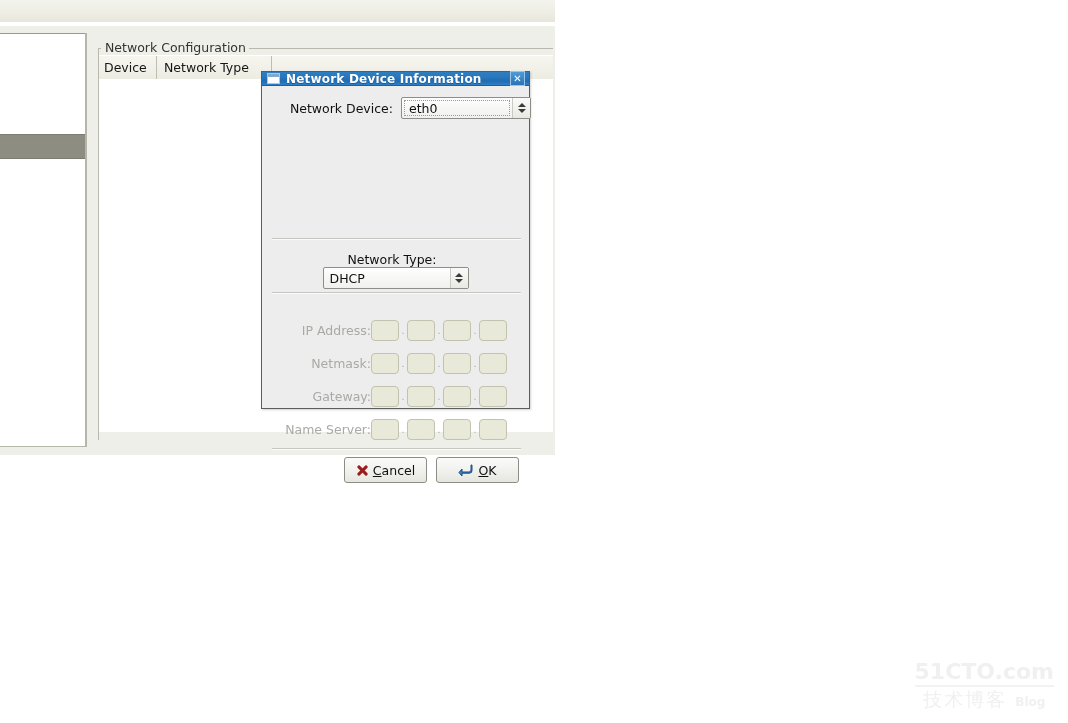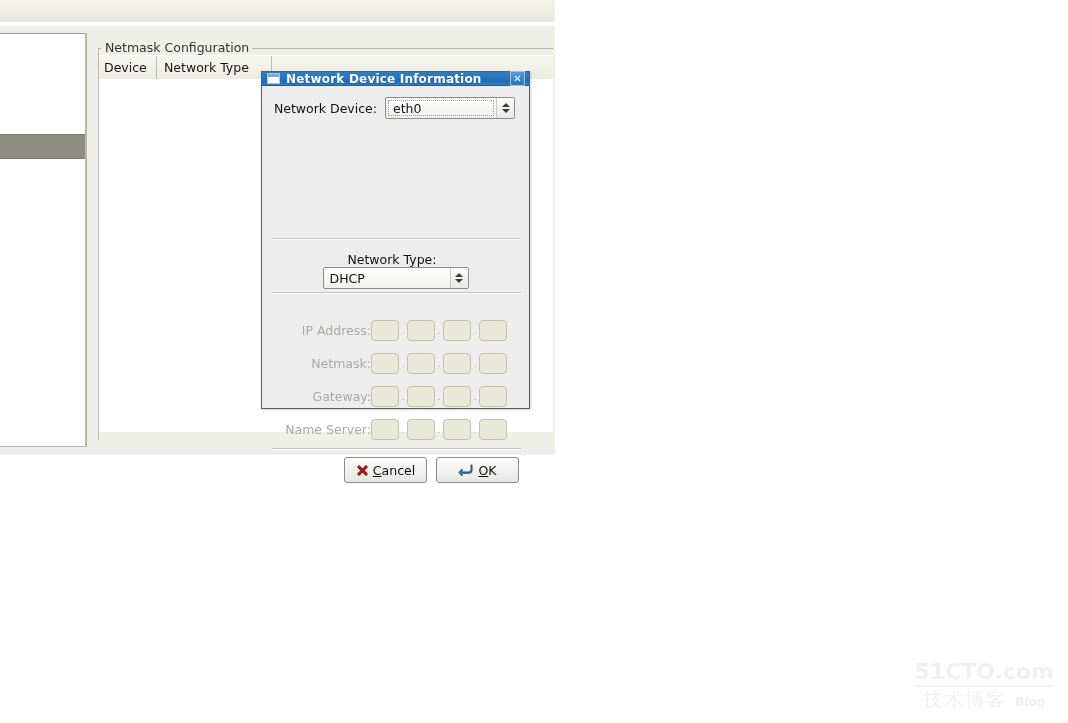--- a/index.html
+++ b/index.html
@@ -248,21 +248,21 @@
   .form-label {
     font-size: 12.5px;
     color: #101010;
     text-align: right;
     white-space: nowrap;
   }
 
   
   #row-device {
     position: absolute;
-    left: 0; top: 11px;
+    left: 16px; top: 11px;
     width: 100%;
     box-sizing: border-box;
   }
   #label-device { width: 106px; margin-right: 8px; }
   .combo {
     position: relative;
     height: 22px;
     background: linear-gradient(to bottom, #fefefe, #f0f0ee);
     border: 1px solid #8e8e88;
     border-radius: 2px;
@@ -479,21 +479,21 @@
     <div class="sb-item">figuration</div>
     <div class="sb-item">ection</div>
     <div class="sb-item">on Script</div>
     <div class="sb-item">ion Script</div>
   </div>
   <div id="sidebar-edge"></div>
 
   <div id="group-frame">
     <div id="group-border"></div>
     <div id="group-border-mask"></div>
-    <div id="group-label">Netmask Configuration</div>
+    <div id="group-label">Network Configuration</div>
 
     <div id="listview">
       <div id="listview-rest-head"></div>
       <div id="col-headers">
         <div class="col-head" id="col-head-device">Device</div>
         <div class="col-head" id="col-head-type">Network Type</div>
       </div>
       <div id="listview-body"></div>
     </div>
   </div>

